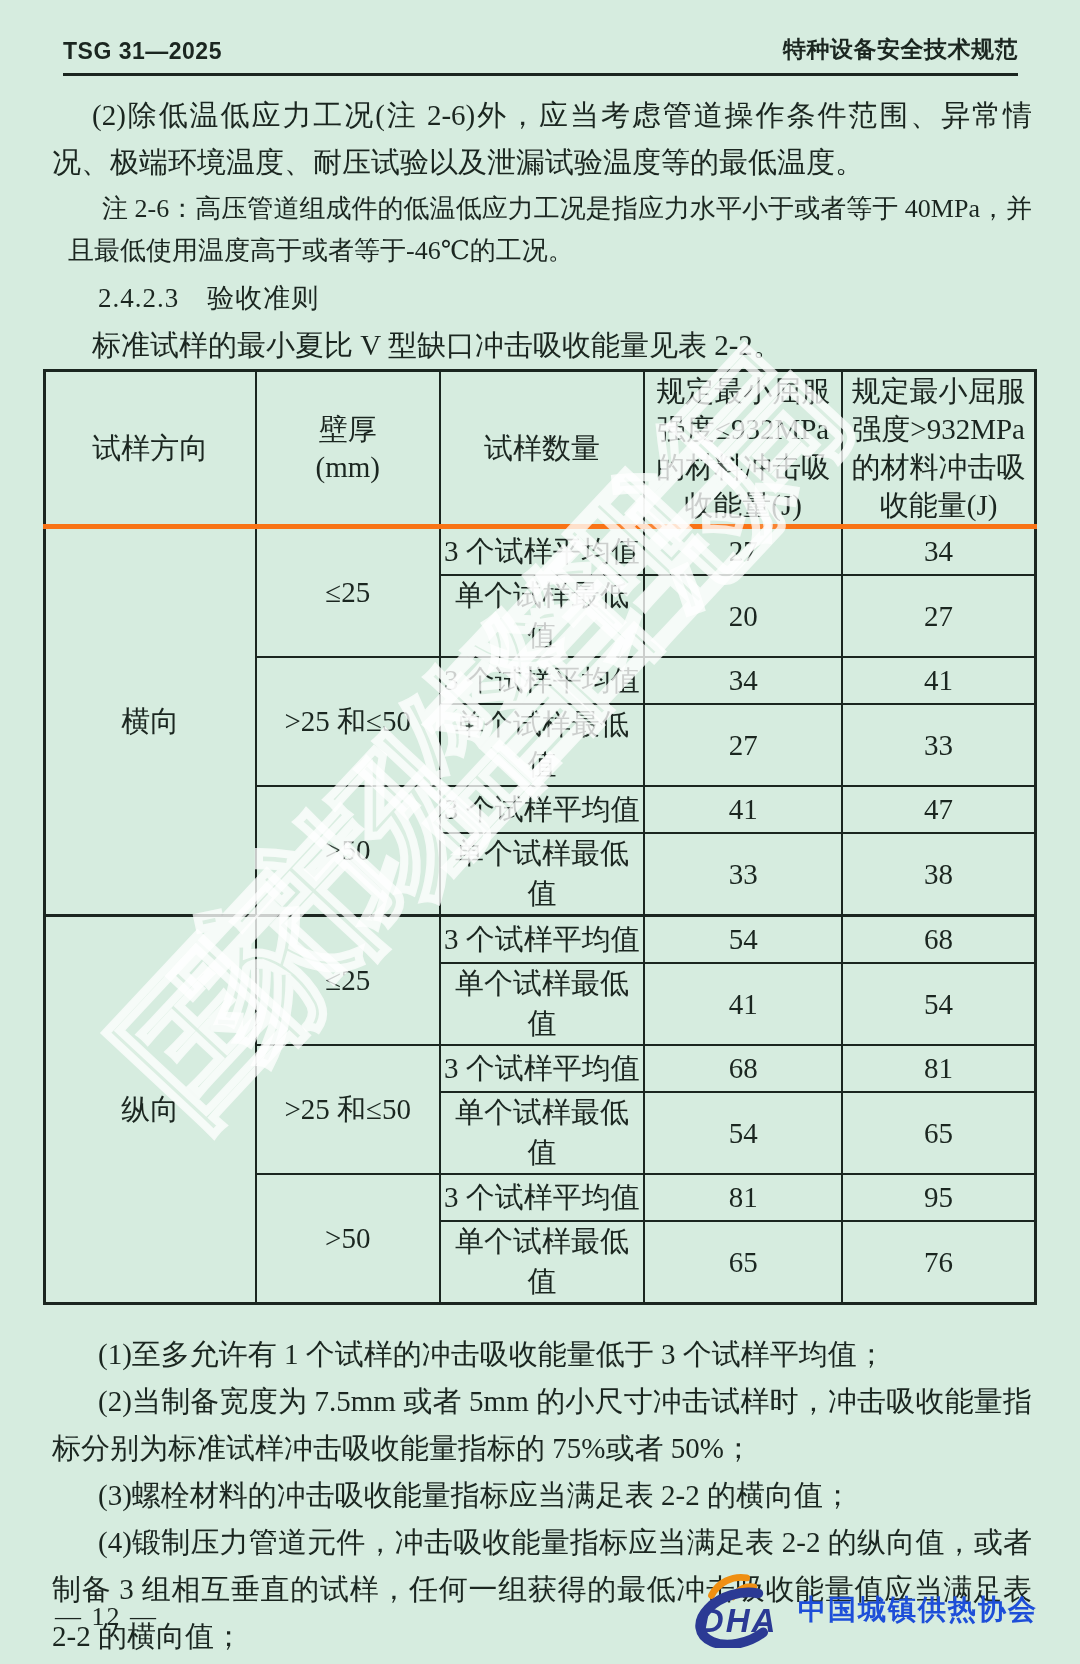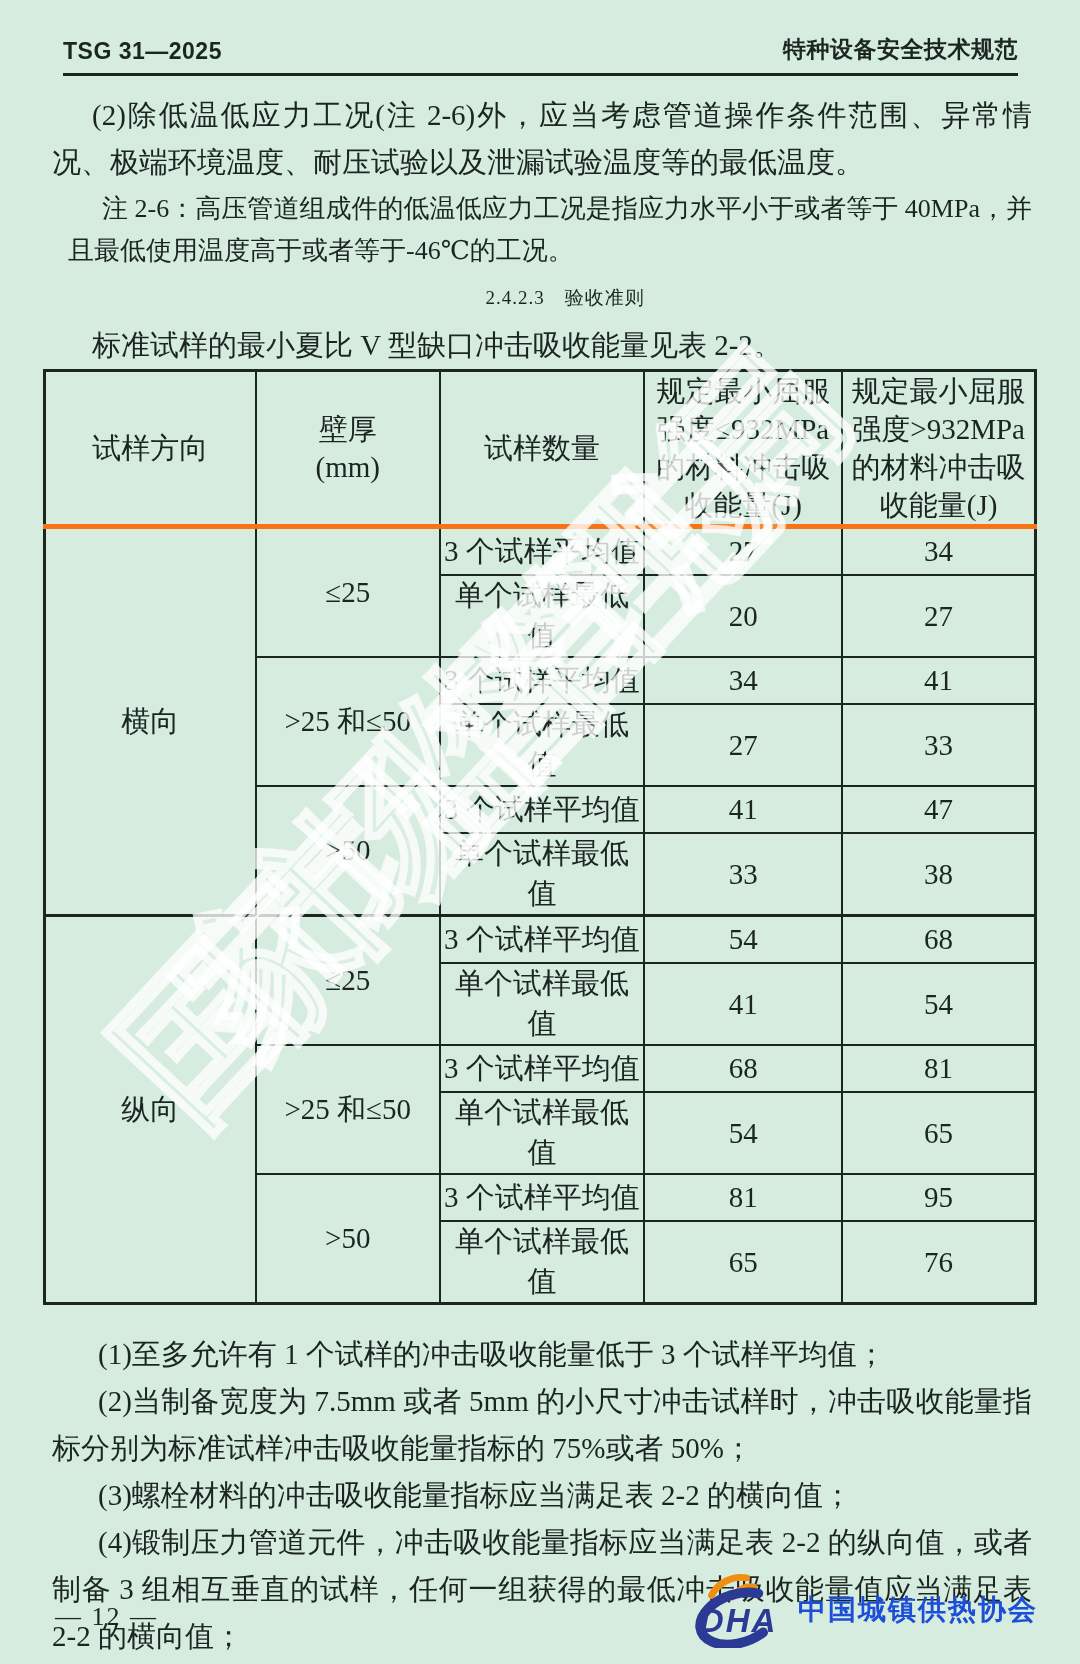--- a/index.html
+++ b/index.html
@@ -19,21 +19,21 @@
     display:flex;justify-content:space-between;align-items:flex-end;
     font-family:"Liberation Sans","DejaVu Sans",sans-serif;
     font-weight:bold;font-size:23px;letter-spacing:.5px;
   }
   .header-rule{position:absolute;top:73px;left:63px;right:62px;height:3px;background:#1b2620;}
   
   .content{position:absolute;top:92px;left:0;right:0;}
   .p{font-size:29px;line-height:47px;margin:0;padding:0 48px 0 52px;text-align:justify;}
   .indent-body{text-indent:40px;}
   .note{font-size:26px;line-height:42px;margin:2px 0 0 0;padding:0 48px 0 68px;text-indent:34px;text-align:justify;}
-  .sec{font-size:19px;line-height:48px;margin:2px 0 0 0;padding:0 48px 0 52px;text-indent:46px;letter-spacing:1px;text-align:center;}
+  .sec{font-size:27px;line-height:48px;margin:2px 0 0 0;padding:0 48px 0 52px;text-indent:46px;letter-spacing:1px;}
   .lead{font-size:29px;line-height:47px;margin:0;padding:0 48px 0 52px;text-indent:40px;}
   .tbl-title{font-size:29px;line-height:40px;margin:6px 0 6px 0;text-align:center;letter-spacing:1px;}
   
   table{border-collapse:collapse;width:994px;margin:0 auto;font-size:29px;table-layout:fixed;}
   table{border:3px solid #1b2620;}
   th,td{border:2px solid #1b2620;text-align:center;vertical-align:middle;padding:0;font-weight:normal;}
   thead th{height:146px;line-height:38px;border-bottom:5px solid #f97316;}
   tbody td{height:45px;}
   tr.group-sep td{border-top:3px solid #1b2620;}
   .pre{white-space:pre-line;}

